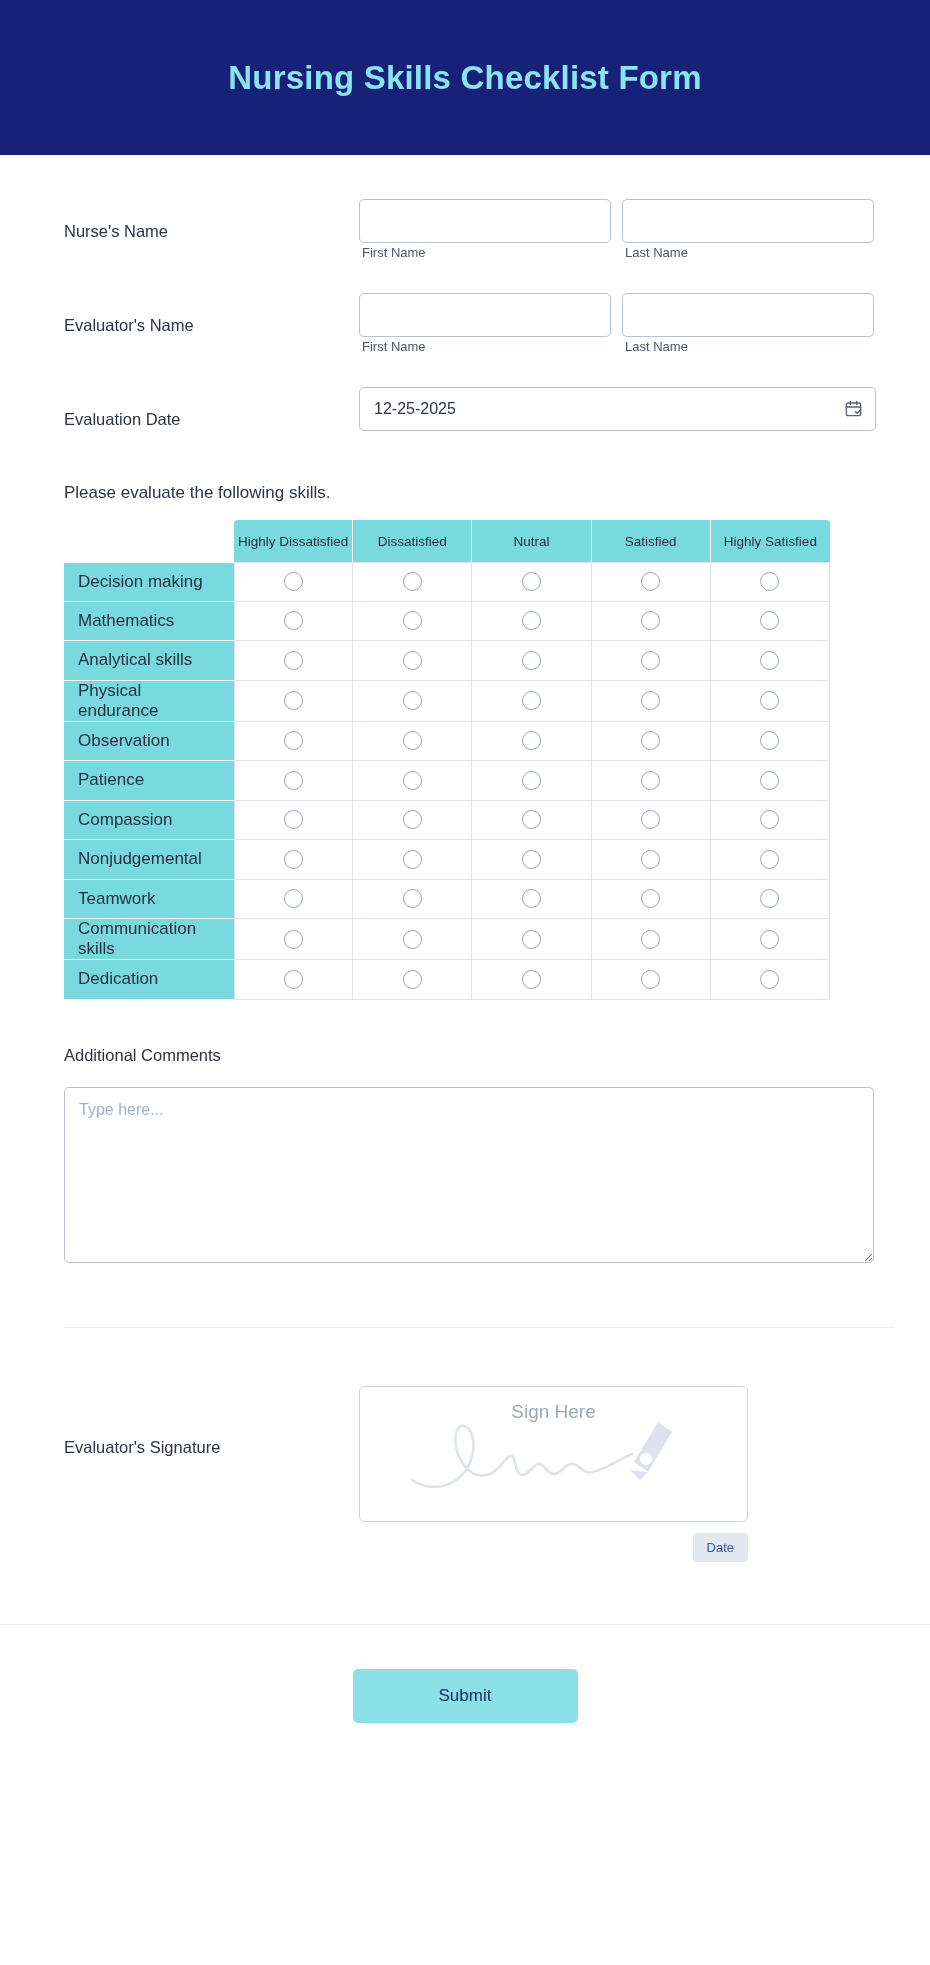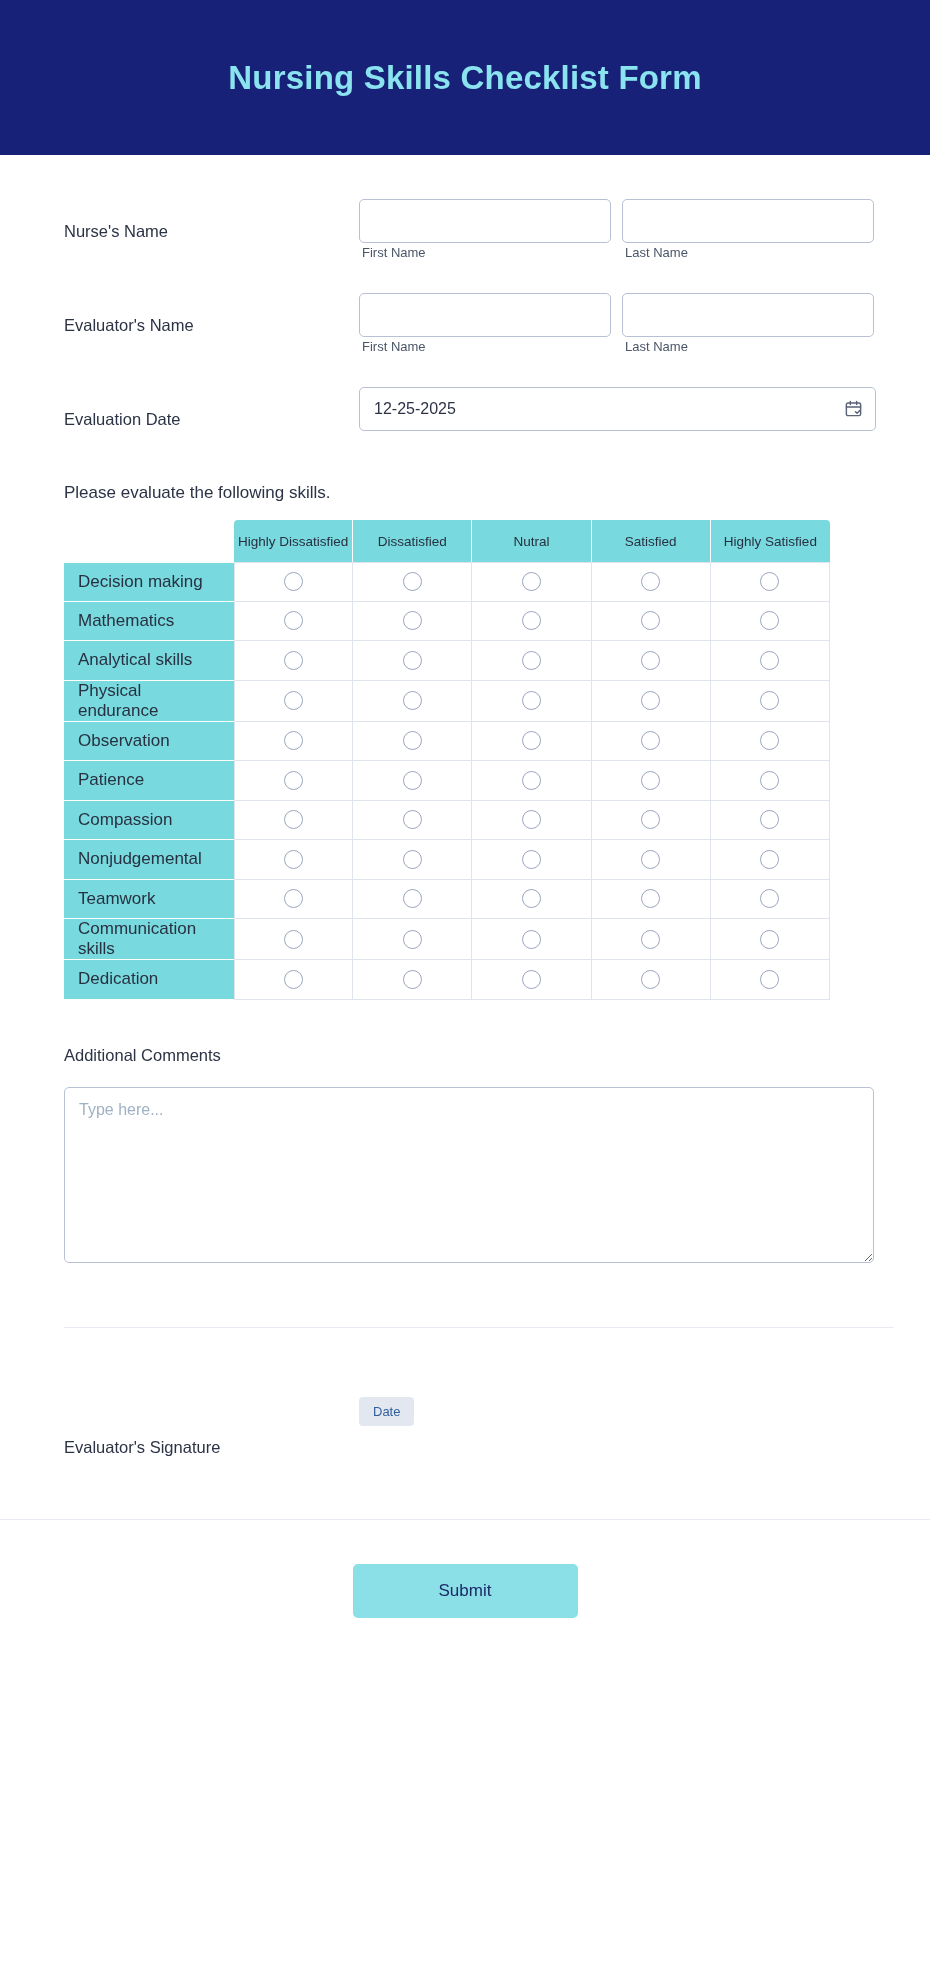--- a/index.html
+++ b/index.html
@@ -416,20 +416,36 @@
   <div class="comments-block">
     <div class="comments-label">Additional Comments</div>
     <textarea class="comments" placeholder="Type here..." style=""></textarea>
   </div>
 
   <div class="divider-inset"></div>
 
   <div class="sig-row">
     <div class="sig-label">Evaluator's Signature</div>
     <div class="sig-col">
+      <div class="sig-pad">
+        <div class="sig-text">Sign Here</div>
+        <div class="sig-inner">
+          <svg width="300" height="92" viewBox="0 0 300 92">
+            <path d="M8 72 C 26 84, 50 80, 62 62 C 74 44, 70 20, 60 18 C 50 16, 48 38, 58 54
+                     C 66 68, 80 72, 92 62 C 100 55, 104 46, 108 48 C 112 50, 110 62, 116 66
+                     C 122 70, 128 58, 134 56 C 140 54, 142 66, 150 66 C 158 66, 160 56, 168 56
+                     C 176 56, 178 66, 188 64 C 200 62, 214 52, 228 46" fill="none" stroke="#dde2ec" stroke-width="2.6" stroke-linecap="round"></path>
+            <g transform="translate(224,8)">
+              <path d="M6 46 L30 6 L44 16 L20 56 Z" fill="#dde2ec"></path>
+              <path d="M2 54 L20 56 L12 64 Z" fill="#dde2ec"></path>
+              <circle cx="18" cy="43" r="6" fill="#ffffff"></circle>
+            </g>
+          </svg>
+        </div>
+      </div>
       <button class="btn-clear">Date</button>
     </div>
   </div>
 
   <div class="divider-full"></div>
 
   <div class="submit-wrap">
     <button class="btn-submit">Submit</button>
   </div>
 

